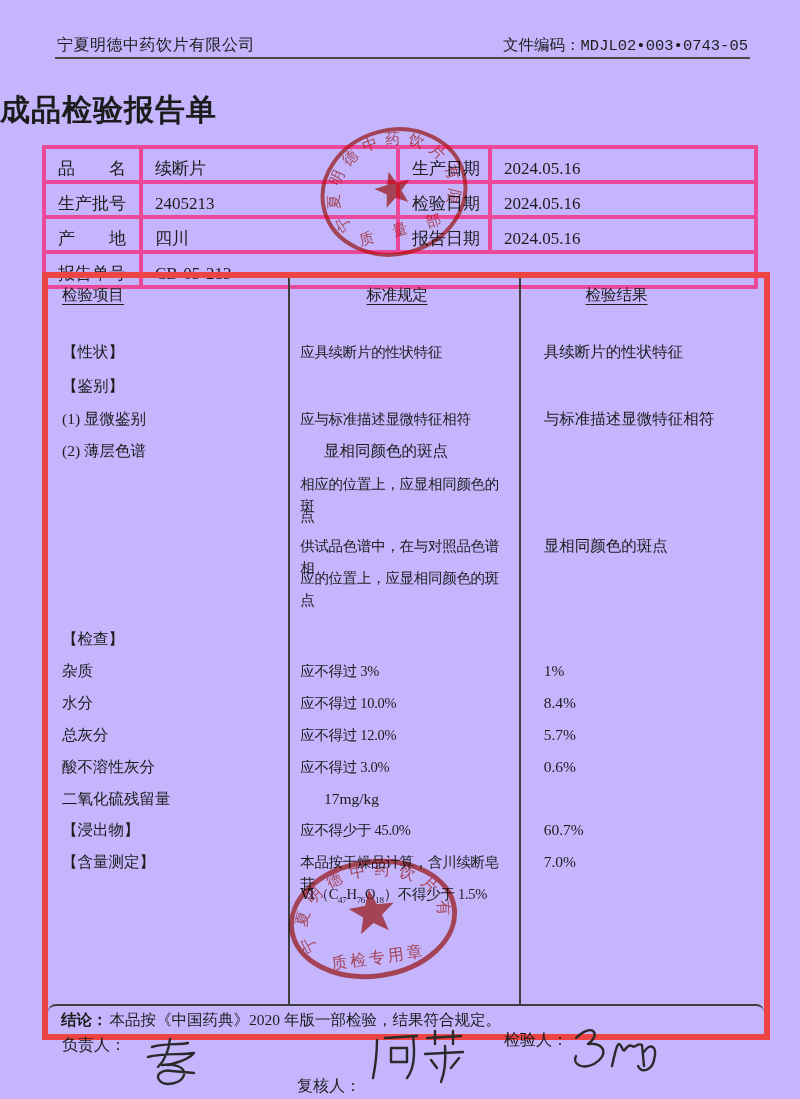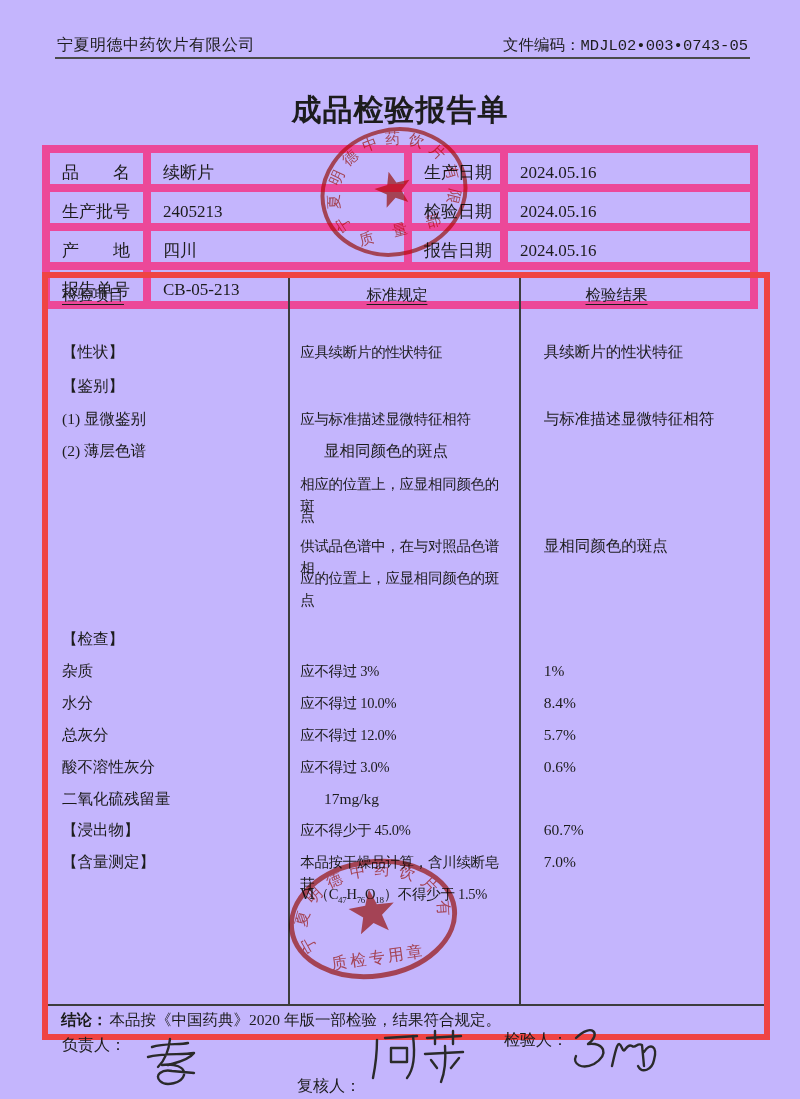--- a/index.html
+++ b/index.html
@@ -3,45 +3,45 @@
 <meta charset="utf-8">
 <style>
   html,body{margin:0;padding:0;background:#fff;}
   .page{position:relative;width:800px;height:1099px;background:#c4b5fd;overflow:hidden;
         font-family:"Liberation Serif","DejaVu Serif",serif;color:#1c1c1c;}
   
   .company{position:absolute;left:57px;top:35px;font-size:16px;letter-spacing:.5px;}
   .doccode{position:absolute;right:52px;top:35px;font-size:15.5px;font-family:Liberation Mono, monospace;}
   .hdr-rule{position:absolute;left:55px;right:50px;top:57px;border-top:2px solid #4a4a4a;}
   
-  .title{position:absolute;left:0;top:90px;width:100%;text-align:center;
+  .title{position:absolute;left:0;top:90px;width:100%;text-align:left;
          font-size:30px;font-weight:bold;letter-spacing:1px;}
   
   .info-table{position:absolute;left:42px;top:145px;width:716px;border-collapse:collapse;
               table-layout:fixed;font-size:17px;}
-  .info-table td{border:8px solid #ec4899;padding:8px 0 0 12px;white-space:nowrap;}
+  .info-table td{border:4px solid #ec4899;padding:8px 0 0 12px;white-space:nowrap;}
   .info-table .il{width:81px;}
   .info-table .iv{width:241px;}
   .info-table .il2{width:76px;}
   .r1{height:31px}.r2{height:32px}.r3{height:32px}.r4{height:24px}
   
   .main-table{position:absolute;left:42px;top:272px;width:716px;height:756px;
               border:6px solid #ef4444;font-size:15.5px;}
   .cols{position:absolute;left:0;right:0;top:0;bottom:30px;}
   .vline{position:absolute;top:0;bottom:0;width:2px;background:#3d3d3d;}
   .v1{left:240px}.v2{left:471px}
   .tline{position:absolute;left:0;width:100%;display:flex;line-height:22px;}
   .c1{width:228px;padding-left:14px;}
   .c2{width:214px;padding-left:15px;font-size:14.5px;letter-spacing:-.3px;}
   .c3{width:225px;padding-left:34px;}
   .hdr-line .c2,.hdr-line .c3{text-align:center;padding-left:0;font-size:15.5px;}
   .u{text-decoration:underline;text-underline-offset:4px;}
   sub{font-size:9px;}
   .concl{position:absolute;left:0;right:0;bottom:0;height:28px;border-top:2px solid #3d3d3d;
-         display:flex;align-items:center;padding-left:13px;font-size:15.5px;}
+         display:flex;align-items:center;padding-left:13px;font-size:15.5px;border-radius:8px;}
   .concl b{margin-right:2px;}
   
   .sign-label{position:absolute;font-size:16px;}
   .lbl1{left:62px;top:1035px}.lbl2{left:297px;top:1076px}.lbl3{left:504px;top:1030px}
   .sig{position:absolute;}
   .sig path{fill:none;stroke:#2a2a2a;stroke-width:2.4;stroke-linecap:round;stroke-linejoin:round;}
   
   .stamp{position:absolute;mix-blend-mode:multiply;opacity:.88;}
   .stamp ellipse{fill:none;}
   .stamp text{font-family:"Liberation Serif","DejaVu Serif",serif;}

